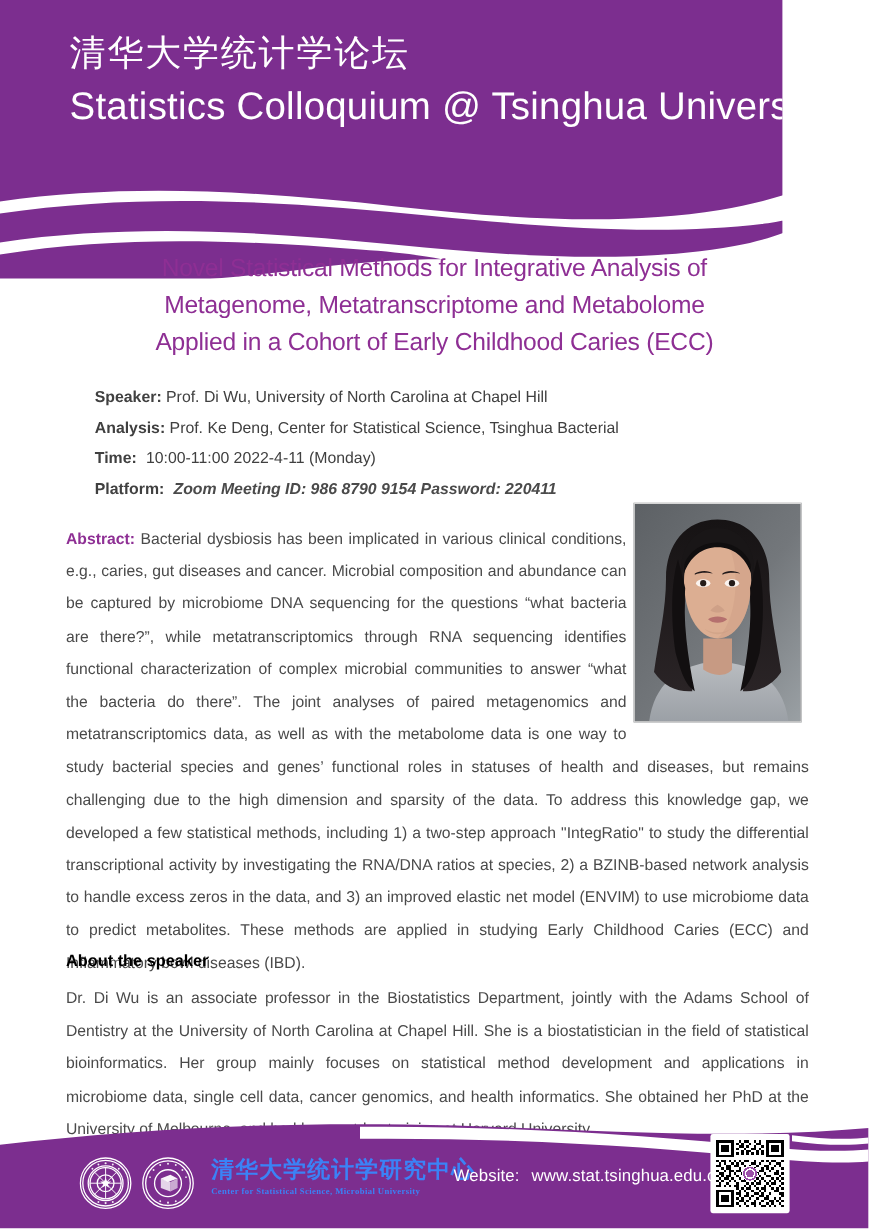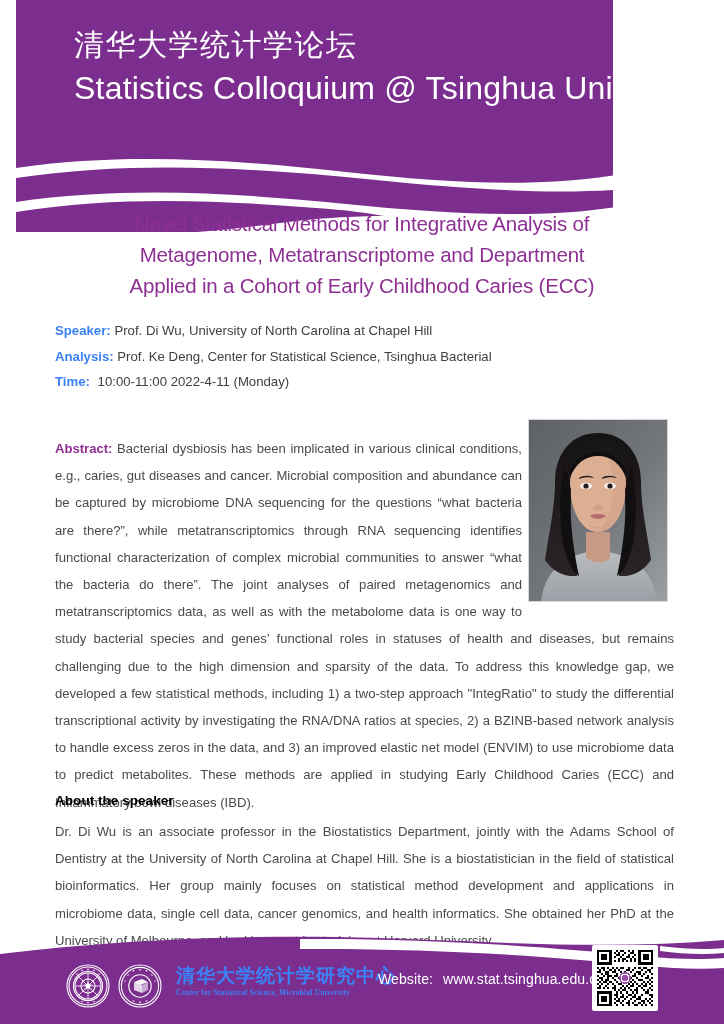--- a/index.html
+++ b/index.html
@@ -15,22 +15,22 @@
     width: 724px;
     height: 1024px;
     overflow: hidden;
     background: #ffffff;
     box-sizing: border-box;
   }
 
   
   .header-art {
     position: absolute;
-    left: 16px; top: 0;
-    width: 597px;
+    left: 0; top: 0;
+    width: 652px;
     height: 232px;
     overflow: hidden;
   }
   .header-svg { display: block; }
   .header-text {
     position: absolute;
     left: 58px;
     top: 28px;
     color: #ffffff;
     z-index: 3;
@@ -71,22 +71,23 @@
     position: absolute;
     left: 55px;
     top: 318px;
     width: 620px;
     font-size: 13.2px;
     line-height: 25.5px;
     color: #3a3a3a;
   }
   .meta-row { white-space: nowrap; }
   .meta-label {
-    color: #3b82f6;
+    color: #404040;
     font-weight: bold;
+    margin-left: 24px;
   }
   .meta-value { color: #404040; }
   .meta-value.italic {
     font-style: italic;
     font-weight: bold;
     color: #4a4a4a;
   }
 
   
   .photo {
@@ -234,36 +235,40 @@
                C340,216 300,218 256,224 C180,234 90,240 0,236 Z" fill="#7C2E8F"></path>
     </svg>
     <div class="header-text">
       <div class="header-cn">清华大学统计学论坛</div>
       <div class="header-en">Statistics Colloquium @ Tsinghua University</div>
     </div>
   </div>
 
   <div class="title-block">
     <div class="title-line">Novel Statistical Methods for Integrative Analysis of</div>
-    <div class="title-line">Metagenome, Metatranscriptome and Department</div>
+    <div class="title-line">Metagenome, Metatranscriptome and Metabolome</div>
     <div class="title-line">Applied in a Cohort of Early Childhood Caries (ECC)</div>
   </div>
 
   <div class="meta">
     <div class="meta-row">
       <span class="meta-label">Speaker:</span>
       <span class="meta-value">Prof. Di Wu, University of North Carolina at Chapel Hill</span>
     </div>
     <div class="meta-row">
       <span class="meta-label">Analysis:</span>
       <span class="meta-value">Prof. Ke Deng, Center for Statistical Science, Tsinghua Bacterial</span>
     </div>
     <div class="meta-row">
       <span class="meta-label">Time:</span>
       <span class="meta-value" style="padding-left:4px">10:00-11:00 2022-4-11 (Monday)</span>
+    </div>
+    <div class="meta-row">
+      <span class="meta-label">Platform:</span>
+      <span class="meta-value italic" style="padding-left:4px">Zoom Meeting ID: 986 8790 9154 Password: 220411</span>
     </div>
   </div>
 
   <div class="abstract">
     <div class="abstract-shape"></div>
     <span class="sec-label">Abstract:</span><span> Bacterial dysbiosis has been implicated in various clinical conditions, e.g., caries, gut diseases and cancer. Microbial composition and abundance can be captured by microbiome DNA sequencing for the questions “what bacteria are there?”, while metatranscriptomics through RNA sequencing identifies functional characterization of complex microbial communities to answer “what the bacteria do there”. The joint analyses of paired metagenomics and metatranscriptomics data, as well as with the metabolome data is one way to study bacterial species and genes’ functional roles in statuses of health and diseases, but remains challenging due to the high dimension and sparsity of the data. To address this knowledge gap, we developed a few statistical methods, including 1) a two-step approach "IntegRatio" to study the differential transcriptional activity by investigating the RNA/DNA ratios at species, 2) a BZINB-based network analysis to handle excess zeros in the data, and 3) an improved elastic net model (ENVIM) to use microbiome data to predict metabolites.  These methods are applied in studying Early Childhood Caries (ECC) and Inflammatory bowl diseases (IBD).</span>
   </div>
 
   <div class="photo">
     <svg width="138" height="181" viewBox="0 0 138 181" xmlns="http://www.w3.org/2000/svg">

